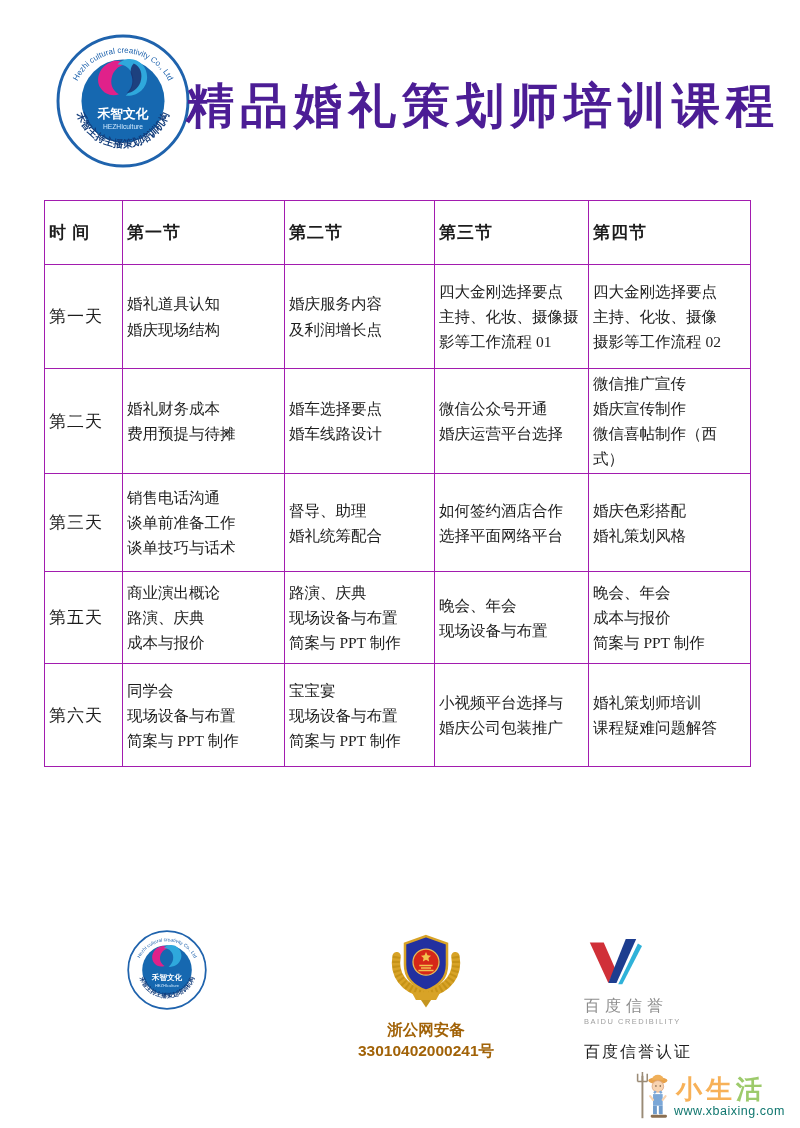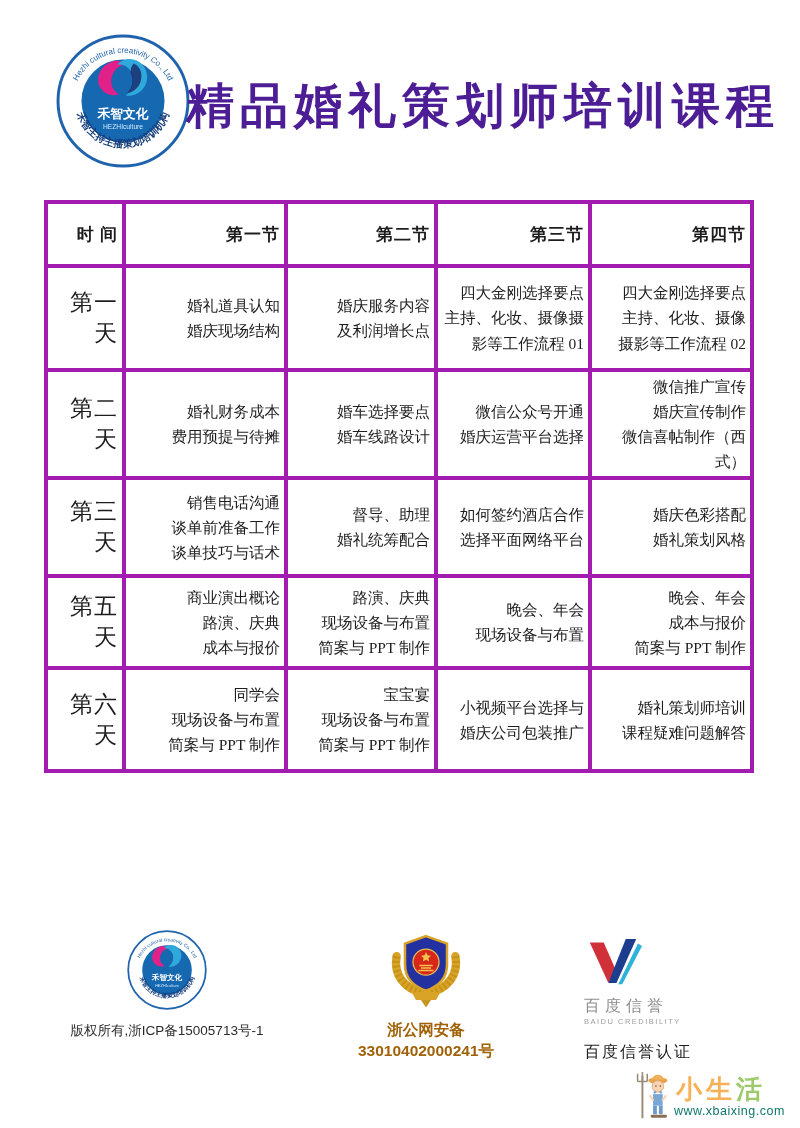--- a/index.html
+++ b/index.html
@@ -16,25 +16,25 @@
     letter-spacing:6px; white-space:nowrap;
     font-family:"Liberation Serif", serif;
   }
 
   
   table.course-table {
     position:absolute; left:44px; top:200px; width:706px;
     border-collapse:collapse; table-layout:fixed;
   }
   .course-table td {
-    border:4px solid #a21caf; text-align:right; vertical-align:middle;
+    border:1px solid #a21caf; text-align:left; vertical-align:middle;
     padding:2px 4px;
   }
   .course-table tr.hdr td { font-size:17px; font-weight:bold; letter-spacing:1px; }
-  .day { font-size:23px; letter-spacing:1px; }
+  .day { font-size:17px; letter-spacing:1px; }
   .cell { font-size:15.5px; line-height:1.62; white-space:pre-line; }
 
   
   .footer-left  { position:absolute; left:52px;  top:930px; width:230px; text-align:center; font-family:"Liberation Sans", sans-serif; }
   .footer-mid   { position:absolute; left:328px; top:926px; width:196px; text-align:center; font-family:"Liberation Sans", sans-serif; }
   .footer-right { position:absolute; left:584px; top:932px; width:162px; text-align:left; font-family:"Liberation Sans", sans-serif; }
   .logo-small  { width:80px; height:80px; }
   .badge-svg   { width:84px; height:84px; }
   .baidu-svg   { width:58px; height:58px; }
   .icp-text    { margin-top:8px; font-size:13.5px; color:#2b2b2b; }
@@ -169,21 +169,20 @@
         <textPath href="#arcTop2" startOffset="50%" text-anchor="middle">Hezhi cultural creativity Co., Ltd</textPath>
       </text>
       <text font-size="7.5" fill="#123c7a" font-weight="bold" font-family="Liberation Sans, sans-serif">
         <textPath href="#arcBot2" startOffset="50%" text-anchor="middle">禾智主持主播策划培训机构</textPath>
       </text>
       <path d="M41,21 C33,24 29,33 33,40 C36,45 42,47 47,45 C42,42 40,37 42,31 C44,26 48,23 52,23 C49,20 44,19 41,21 Z" fill="#e0218a"></path>
       <path d="M52,19 C61,17 68,24 68,32 C68,41 60,47 52,46 C57,42 59,36 57,30 C55,25 50,22 46,23 C47,21 49,20 52,19 Z" fill="#2fa8dc"></path>
       <text x="50" y="63" text-anchor="middle" font-size="9.5" fill="#ffffff" font-weight="bold" font-family="Liberation Sans, sans-serif">禾智文化</text>
       <text x="50" y="71" text-anchor="middle" font-size="5" fill="#cfe9ff" font-family="Liberation Sans, sans-serif">HEZHIculture</text>
     </svg>
-    <div class="icp-text">版权所有,浙ICP备15005713号-1</div>
   </div>
 
   <div class="footer-mid">
     <svg class="badge-svg" viewBox="0 0 100 100">
       <path d="M15,36 C11,58 24,75 47,80" stroke="#d8a327" stroke-width="10" fill="none" stroke-linecap="round"></path>
       <path d="M85,36 C89,58 76,75 53,80" stroke="#d8a327" stroke-width="10" fill="none" stroke-linecap="round"></path>
       <path d="M15,36 C11,58 24,75 47,80" stroke="#b8860b" stroke-width="9" fill="none" stroke-dasharray="2.5,3" opacity="0.55"></path>
       <path d="M85,36 C89,58 76,75 53,80" stroke="#b8860b" stroke-width="9" fill="none" stroke-dasharray="2.5,3" opacity="0.55"></path>
       <path d="M33,79 L67,79 L62,88 L38,88 Z" fill="#d8a327"></path>
       <path d="M44,88 L56,88 L50,97 Z" fill="#c49520"></path>

